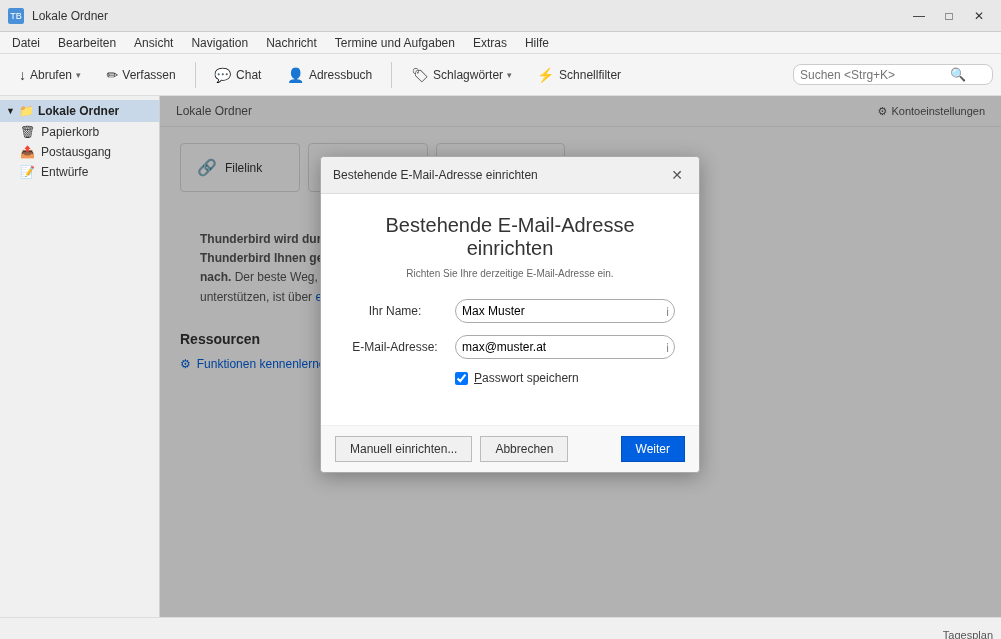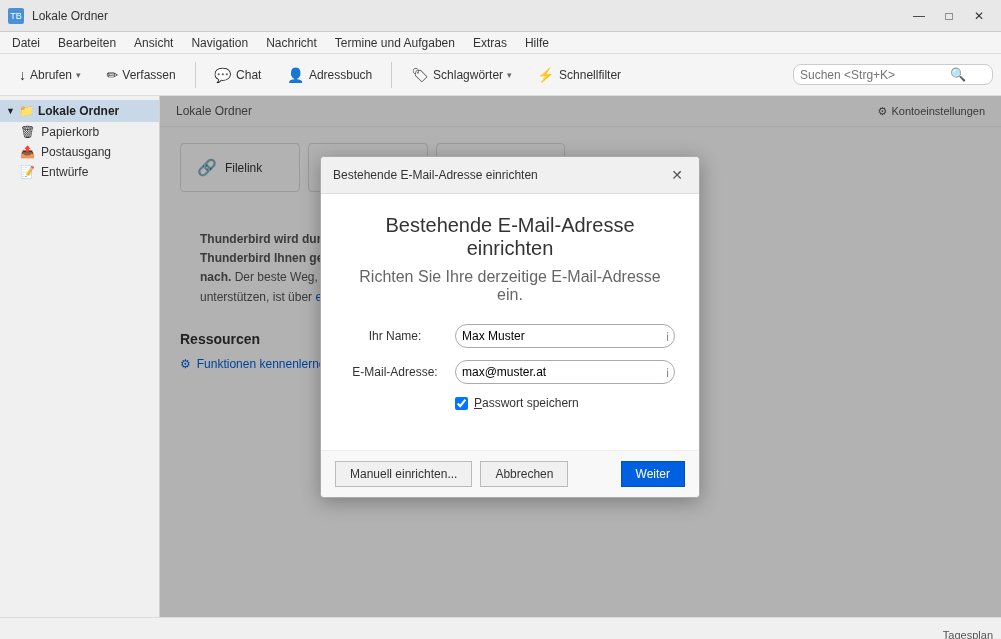--- a/index.html
+++ b/index.html
@@ -45,21 +45,21 @@
     
     .overlay { position: absolute; top: 0; left: 0; right: 0; bottom: 0; background: rgba(0,0,0,0.3); z-index: 100; }
 
     
     .dialog { position: absolute; top: 60px; left: 160px; width: 380px; background: white; border: 1px solid #aaa; border-radius: 4px; box-shadow: 0 4px 20px rgba(0,0,0,0.3); z-index: 200; }
     .dialog-header { display: flex; align-items: center; justify-content: space-between; padding: 8px 12px; background: #f0f0f0; border-bottom: 1px solid #ddd; border-radius: 4px 4px 0 0; }
     .dialog-title-bar { font-size: 12px; color: #333; font-weight: normal; }
     .dialog-close { background: none; border: none; cursor: pointer; font-size: 14px; color: #555; width: 20px; height: 20px; display: flex; align-items: center; justify-content: center; border-radius: 3px; }
     .dialog-body { padding: 20px 24px; }
     .dialog-main-title { font-size: 20px; font-weight: normal; color: #333; text-align: center; margin-bottom: 8px; }
-    .dialog-subtitle { font-size: 16px; color: #666; text-align: center; margin-bottom: 20px; }
+    .dialog-subtitle { font-size: 10px; color: #666; text-align: center; margin-bottom: 20px; }
     .form-row { display: flex; align-items: center; margin-bottom: 12px; }
     .form-label { width: 110px; font-size: 12px; color: #333; text-align: center; padding-right: 10px; }
     .form-input-wrap { flex: 1; position: relative; display: flex; align-items: center; }
     .form-input { width: 100%; padding: 4px 28px 4px 6px; border: 1px solid #aaa; border-radius: 12px; font-size: 12px; outline: none; }
     .form-input-icon { position: absolute; right: 6px; font-size: 12px; color: #888; cursor: pointer; }
     .checkbox-row { display: flex; align-items: center; margin-left: 110px; gap: 6px; margin-bottom: 20px; }
     .checkbox-row input[type=checkbox] { cursor: pointer; }
     .checkbox-row label { font-size: 12px; color: #333; cursor: pointer; }
     .checkbox-row label .underline { text-decoration: underline; }
     .dialog-footer { display: flex; align-items: center; justify-content: space-between; padding: 10px 14px; border-top: 1px solid #eee; background: #f8f8f8; border-radius: 0 0 4px 4px; }

